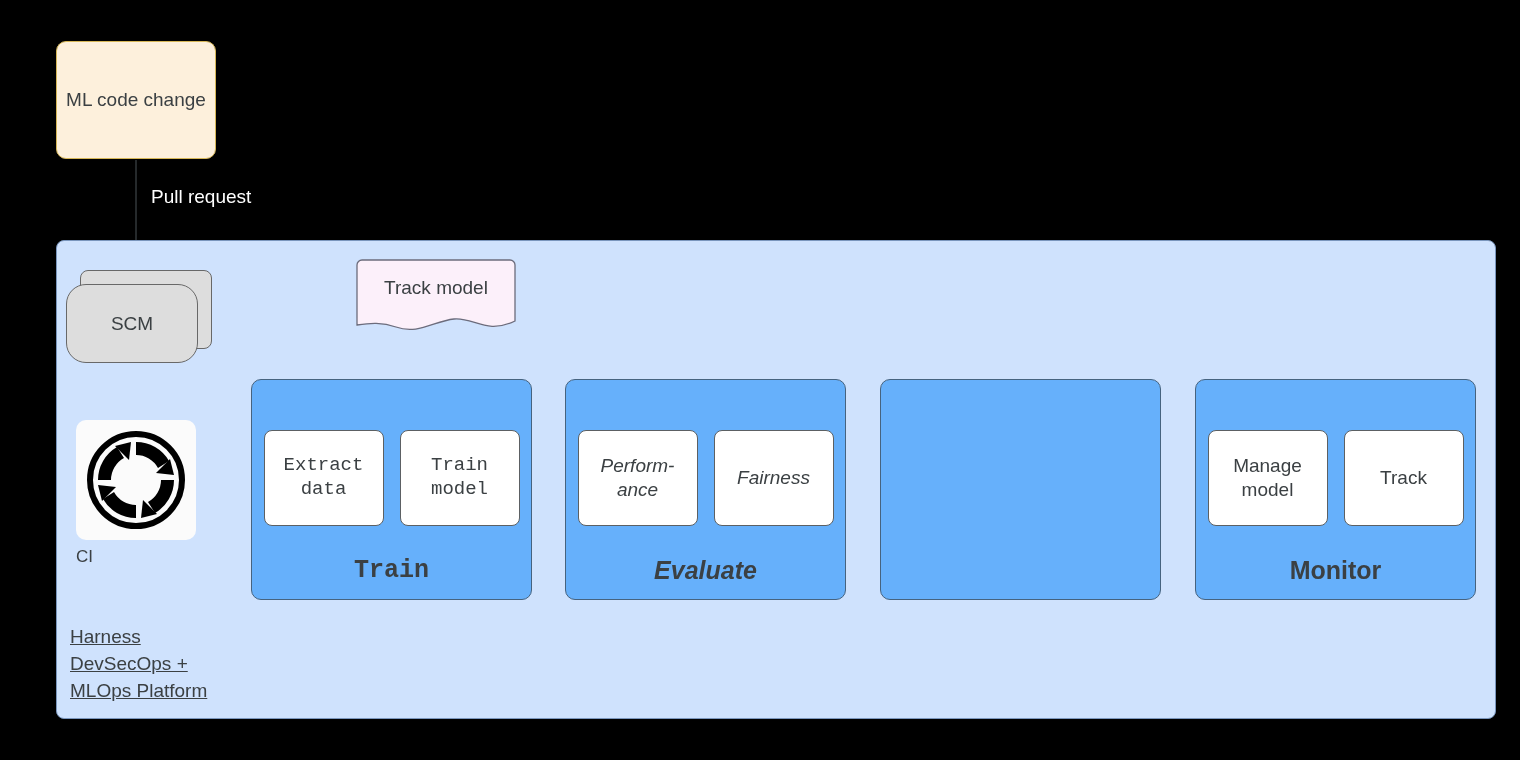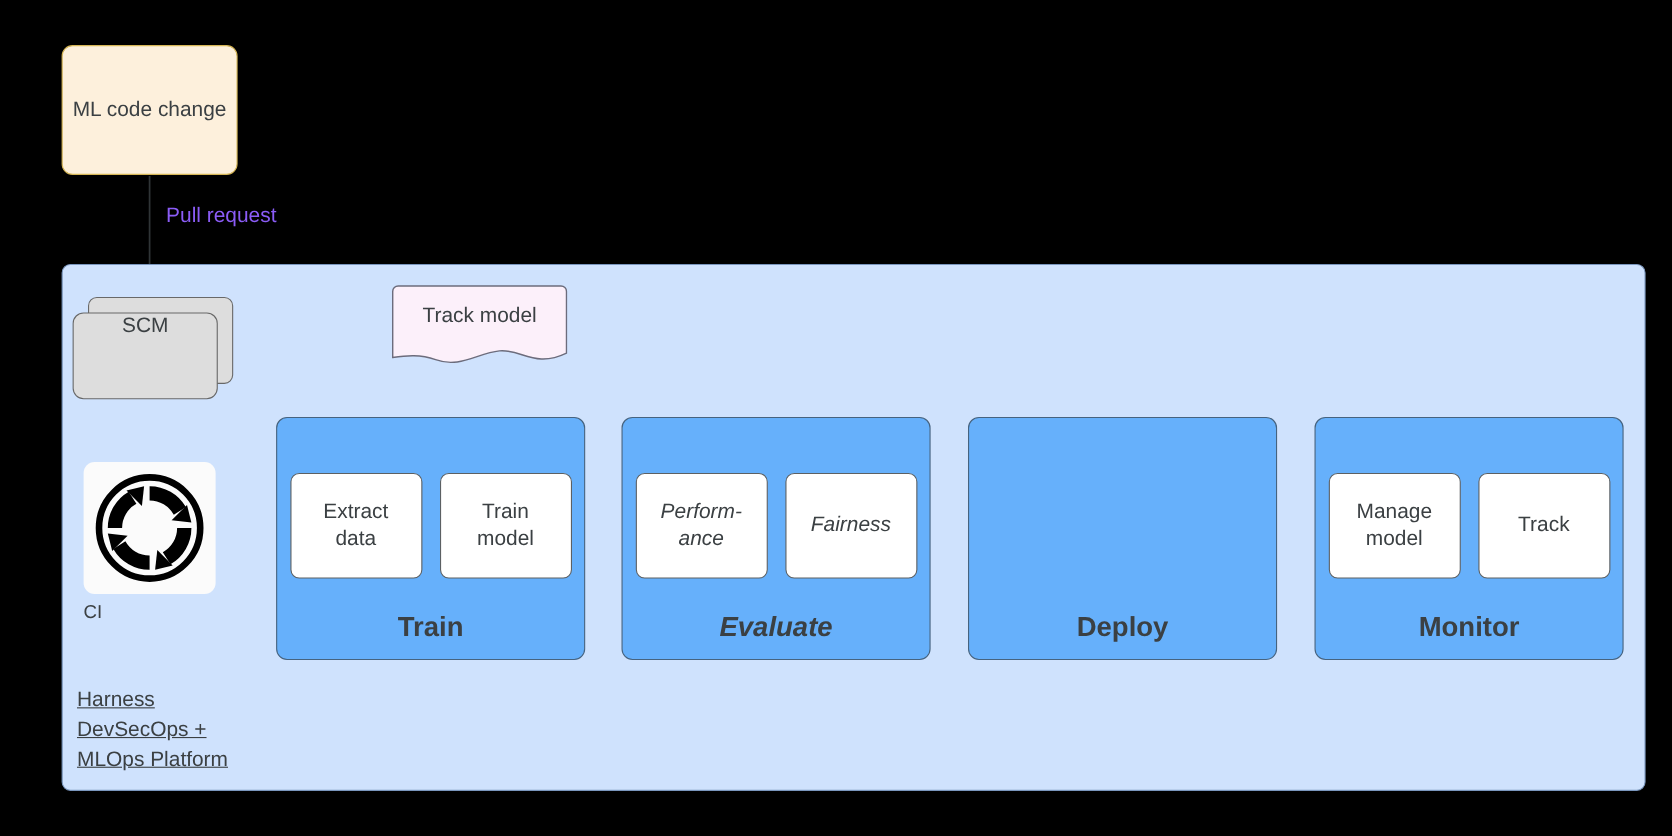--- a/index.html
+++ b/index.html
@@ -42,21 +42,21 @@
     justify-content: center;
     box-sizing: border-box;
     font-size: 19px;
   }
 
   
   #pull-request-label {
     position: absolute;
     left: 135px; top: 186px;
     font-size: 19px;
-    color: #8b5cf6;
+    color: #ffffff;
     white-space: nowrap;
   }
 
   
   #platform-container {
     position: absolute;
     left: 40px; top: 240px;
     width: 1440px; height: 479px;
     background: #cfe2fd;
     border: 1px solid #7a96bd;
@@ -87,23 +87,24 @@
     border: 1px solid #686868;
     border-radius: 8px;
     box-sizing: border-box;
   }
   #scm-node .sheet-front {
     position: absolute;
     left: 0; top: 14px;
     width: 132px; height: 79px;
     background: #dddddd;
     border: 1px solid #686868;
-    border-radius: 10px;
-    box-sizing: border-box;
-    display: flex;
+    border-radius: 20px;
+    box-sizing: border-box;
+    display: flex;
+    align-items: center;
     justify-content: center;
     font-size: 19px;
   }
 
   
   #ci-node {
     position: absolute;
     left: 60px; top: 420px;
     width: 120px; height: 120px;
     background: #fbfbfb;
@@ -171,21 +172,21 @@
   }
   .stage .stage-label {
     position: absolute;
     left: 0; right: 0; bottom: 14px;
     text-align: center;
     font-size: 25px;
     font-weight: bold;
     color: #3b4043;
   }
 
-  #stage-train    { left: 235px; width: 281px; }
+  #stage-train    { left: 235px; width: 281px; font-family: Liberation Mono, monospace; }
   #stage-evaluate { left: 549px; width: 281px; font-style: italic; }
   #stage-deploy   { left: 864px; width: 281px; }
   #stage-monitor  { left: 1179px; width: 281px; }
   svg.edge { position: absolute; left: 0; top: 0; overflow: visible; }
 </style>
 </head>
 <body>
 
 <div class="canvas">
 
@@ -276,21 +277,20 @@
   <div class="stage" id="stage-evaluate">
     <div class="sub-row">
       <div class="sub-box">Perform-
 ance</div>
       <div class="sub-box">Fairness</div>
     </div>
     <div class="stage-label">Evaluate</div>
   </div>
 
   <div class="stage" id="stage-deploy">
-    <div class="stage-label">Deploy</div>
   </div>
 
   <div class="stage" id="stage-monitor">
     <div class="sub-row">
       <div class="sub-box">Manage
 model</div>
       <div class="sub-box">Track</div>
     </div>
     <div class="stage-label">Monitor</div>
   </div>

